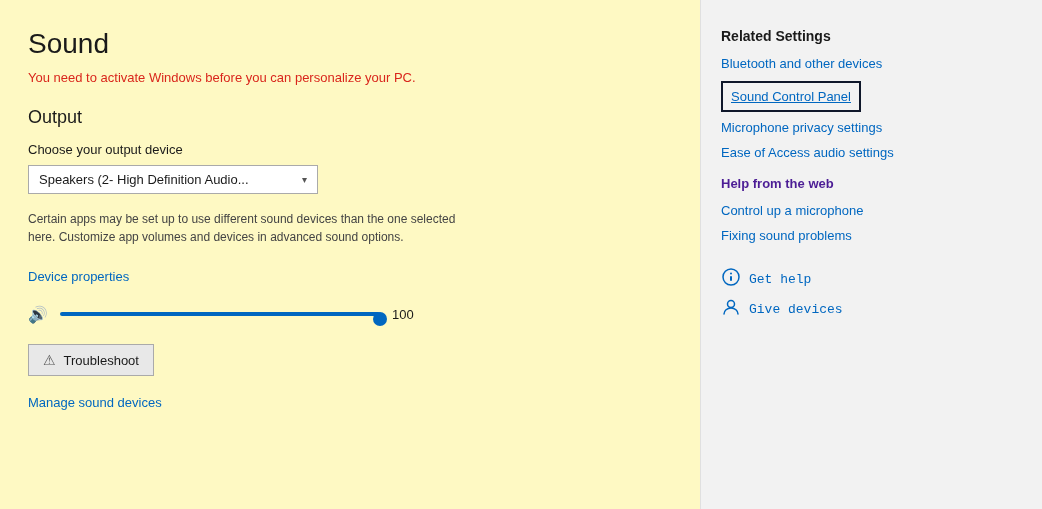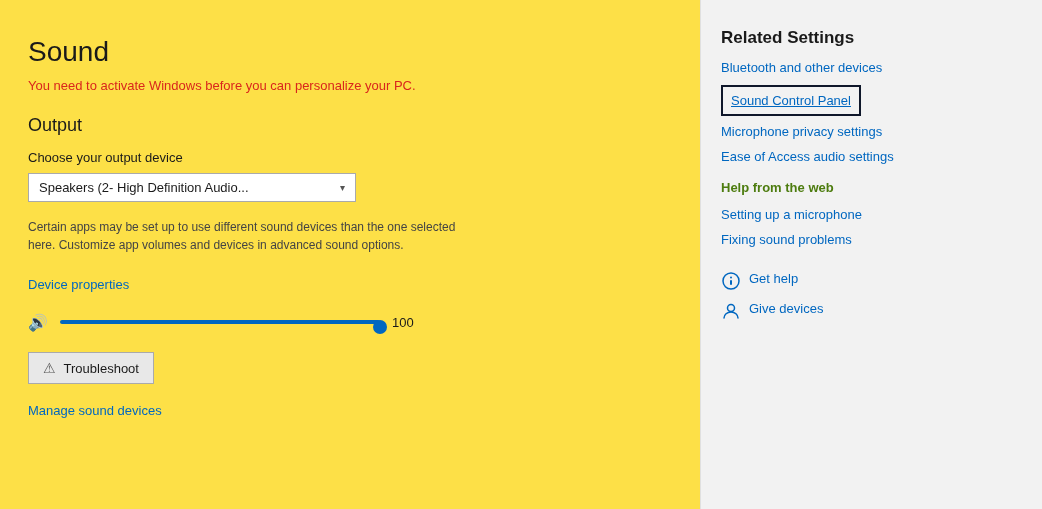--- a/index.html
+++ b/index.html
@@ -6,23 +6,23 @@
     body {
       font-family: 'Segoe UI', Arial, sans-serif;
       background: #f2f2f2;
       color: #1a1a1a;
       font-size: 14px;
       min-height: 509px;
       display: flex;
     }
     .main-content {
       flex: 1;
-      padding: 36px 40px 28px 28px;
+      padding: 28px 40px 28px 28px;
       max-width: 700px;
-      background: #fde047;
+      background: #fef9c3;
     }
     .page-title {
       font-size: 28px;
       font-weight: 300;
       color: #1a1a1a;
       margin-bottom: 10px;
     }
     .activation-warning {
       color: #d9261c;
       font-size: 13px;
@@ -37,21 +37,21 @@
       font-size: 13px;
       color: #1a1a1a;
       margin-bottom: 8px;
     }
     .device-select {
       display: flex;
       align-items: center;
       border: 1px solid #aaa;
       background: #fff;
       padding: 6px 10px;
-      width: 328px;
+      width: 290px;
       cursor: pointer;
       margin-bottom: 16px;
       justify-content: space-between;
     }
     .device-select-text {
       font-size: 13px;
       color: #1a1a1a;
     }
     .device-select-arrow {
       font-size: 10px;
@@ -139,21 +139,21 @@
     }
 
     
     .right-panel {
       width: 320px;
       background: #f2f2f2;
       padding: 28px 28px 28px 20px;
       border-left: 1px solid #e0e0e0;
     }
     .related-settings-title {
-      font-size: 17px;
+      font-size: 14px;
       font-weight: 600;
       color: #1a1a1a;
       margin-bottom: 12px;
     }
     .related-link {
       color: #0067c0;
       font-size: 13px;
       cursor: pointer;
       text-decoration: none;
       display: block;
@@ -163,32 +163,33 @@
       border: 2px solid #0f172a;
       padding: 6px 8px;
       display: inline-block;
       margin-bottom: 8px;
       text-decoration: underline;
     }
     .section-gap { margin-bottom: 16px; }
     .help-web-title {
       font-size: 13px;
       font-weight: 600;
-      color: #4d7c0f;
+      color: #4c1d95;
       margin-bottom: 12px;
       margin-top: 10px;
     }
     .bottom-links {
       margin-top: 24px;
     }
     .bottom-link-row {
       display: flex;
-      align-items: flex-start;
+      align-items: flex-end;
       gap: 8px;
       margin-bottom: 10px;
+      font-family: Liberation Mono, monospace;
     }
     .bottom-link-icon {
       width: 20px;
       height: 20px;
       display: flex;
       align-items: center;
       justify-content: center;
       font-size: 16px;
       color: #0067c0;
     }
@@ -242,21 +243,21 @@
   <p class="related-settings-title">Related Settings</p>
 
   <div class="section-gap">
     <a class="related-link">Bluetooth and other devices</a>
     <a class="related-link highlighted">Sound Control Panel</a>
     <a class="related-link">Microphone privacy settings</a>
     <a class="related-link">Ease of Access audio settings</a>
   </div>
 
   <p class="help-web-title">Help from the web</p>
-  <a class="related-link">Setting up a microphone</a>
+  <a class="related-link">Control up a microphone</a>
   <a class="related-link">Fixing sound problems</a>
 
   <div class="bottom-links">
     <div class="bottom-link-row">
       <span class="bottom-link-icon">
         <svg width="18" height="18" viewBox="0 0 18 18" fill="none" xmlns="http://www.w3.org/2000/svg">
           <circle cx="9" cy="9" r="8" stroke="#0067c0" stroke-width="1.5"></circle>
           <circle cx="9" cy="5.5" r="1" fill="#0067c0"></circle>
           <rect x="8" y="8" width="2" height="5" rx="1" fill="#0067c0"></rect>
         </svg>

